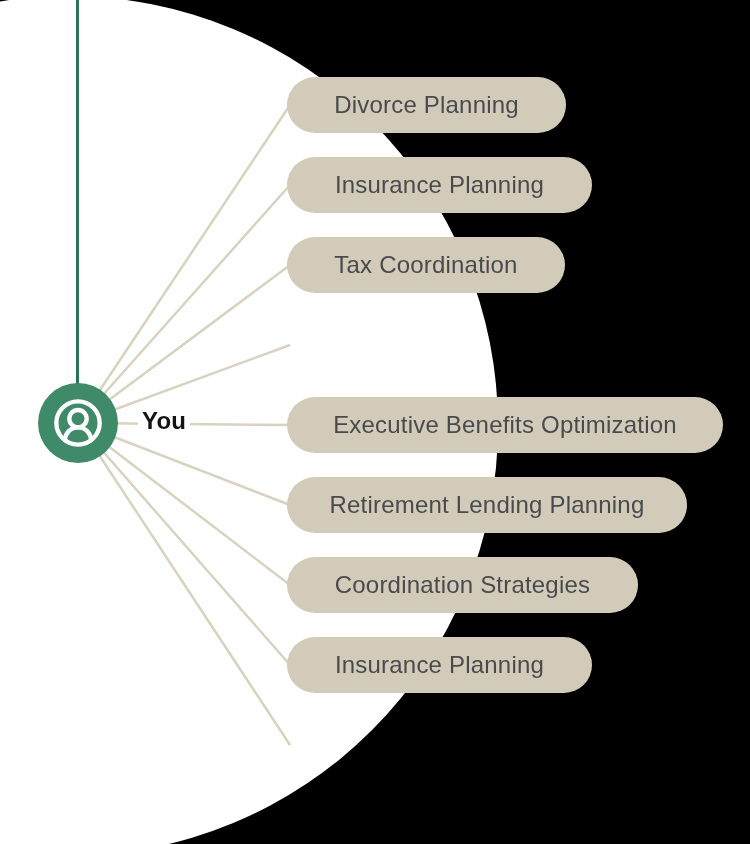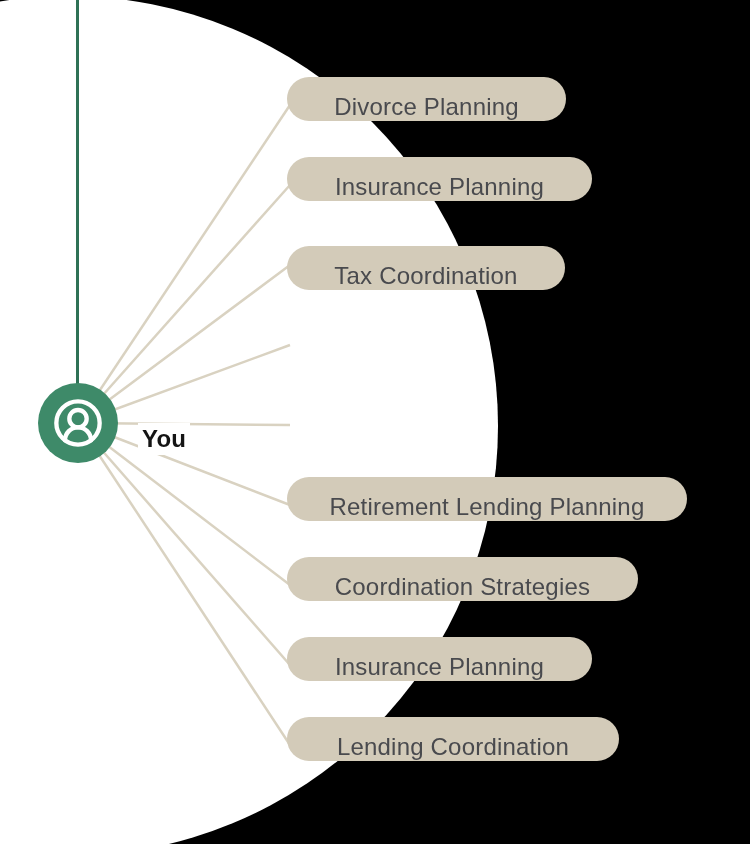--- a/index.html
+++ b/index.html
@@ -50,48 +50,48 @@
     position:absolute;
     left:38px;top:383px;width:80px;height:80px;
     border-radius:50%;
     background:var(--node-green);
     display:flex;align-items:center;justify-content:center;
     z-index:2;
   }
   .node svg{width:52px;height:52px;display:block;}
   .you-label{
     position:absolute;
-    left:138px;top:423px;
+    left:138px;top:405px;
     font-size:24px;line-height:32px;
     font-weight:700;
     color:var(--you-text);
     background:var(--backdrop-white);
     padding:0 4px;
     z-index:2;
     letter-spacing:0.2px;
   }
   
   .pill{
     position:absolute;
-    left:287px;height:44px;
+    left:287px;height:56px;
     border-radius:28px;
     background:var(--pill-beige);
-    display:flex;align-items:flex-end;justify-content:center;
+    display:flex;align-items:center;justify-content:center;
     z-index:2;
   }
   .pill span{
     font-size:24px;
     font-weight:500;
     color:var(--pill-text);
     white-space:nowrap;
     letter-spacing:0.2px;
   }
   .pill-0{top:77px;width:279px;}
   .pill-1{top:157px;width:305px;}
-  .pill-2{top:246px;width:278px;}
+  .pill-2{top:237px;width:278px;}
   .pill-3{top:317px;width:264px;}
   .pill-4{top:397px;width:436px;}
   .pill-5{top:477px;width:400px;}
   .pill-6{top:557px;width:351px;}
   .pill-7{top:637px;width:305px;}
   .pill-8{top:717px;width:332px;}
 </style>
 </head>
 <body>
 
@@ -125,26 +125,26 @@
 
   <div class="pill pill-0">
     <span>Divorce Planning</span>
   </div>
   <div class="pill pill-1">
     <span>Insurance Planning</span>
   </div>
   <div class="pill pill-2">
     <span>Tax Coordination</span>
   </div>
+  <div class="pill pill-4">
+    <span>Executive Benefits Optimization</span>
+  </div>
   <div class="pill pill-5">
     <span>Retirement Lending Planning</span>
   </div>
   <div class="pill pill-6">
     <span>Coordination Strategies</span>
   </div>
   <div class="pill pill-7">
     <span>Insurance Planning</span>
   </div>
-  <div class="pill pill-8">
-    <span>Lending Coordination</span>
-  </div>
 
 </div>
 
 </body></html>

